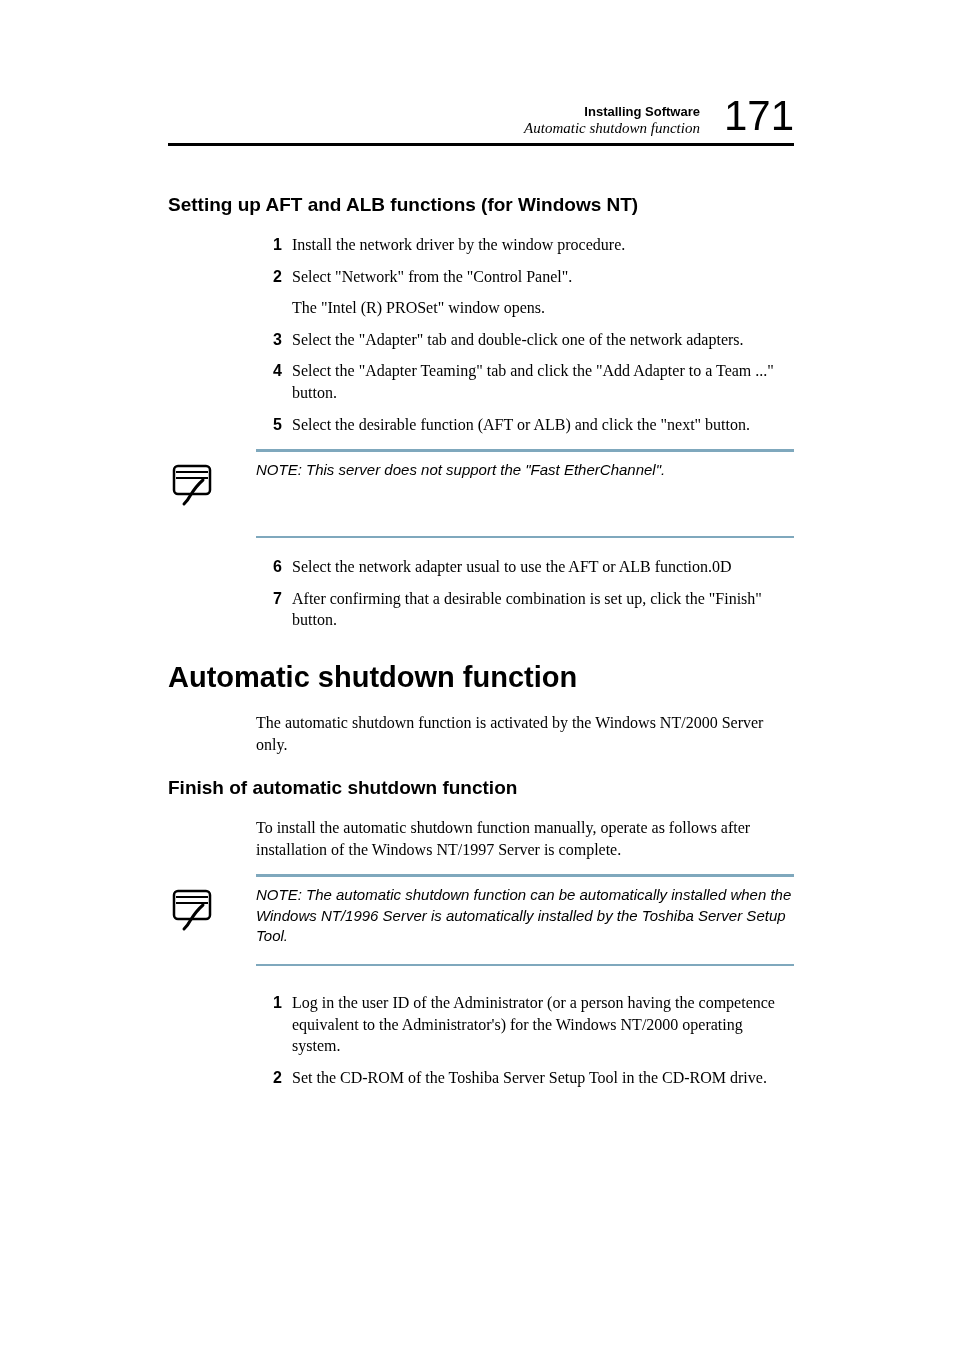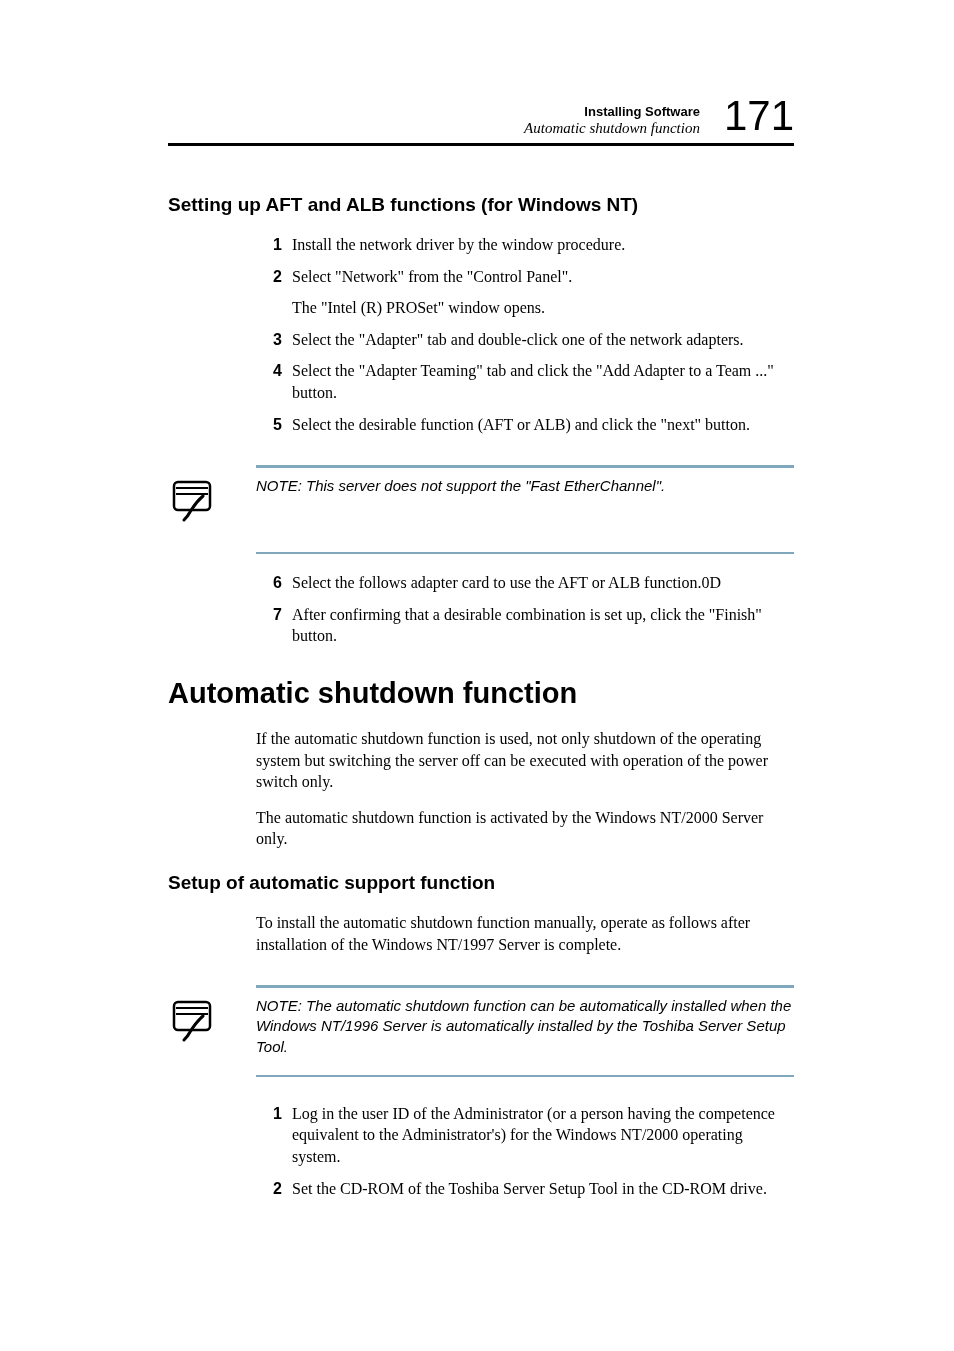--- a/index.html
+++ b/index.html
@@ -76,21 +76,21 @@
     .ol-text {
       flex: 1;
     }
     .ol-sub {
       margin-left: 124px;
       margin-bottom: 10px;
       font-size: 16px;
       line-height: 1.35;
     }
     .note-block {
-      margin-top: 30px;
+      margin-top: 14px;
       margin-bottom: 18px;
       margin-left: 88px;
     }
     .note-rule-thick {
       height: 3px;
       background: #7fa8bd;
       margin-bottom: 8px;
     }
     .note-rule-thin {
       height: 2px;
@@ -182,33 +182,32 @@
         </svg>
       </div>
       <div class="note-text">NOTE: This server does not support the "Fast EtherChannel".</div>
     </div>
     <div class="note-rule-thin"></div>
   </div>
 
   <div class="ol-block">
     <div class="ol-item">
       <div class="ol-num">6</div>
-      <div class="ol-text">Select the follows adapter card to use the AFT or ALB function.0D</div>
+      <div class="ol-text">Select the network adapter usual to use the AFT or ALB function.0D</div>
     </div>
     <div class="ol-item">
       <div class="ol-num">7</div>
       <div class="ol-text">After confirming that a desirable combination is set up, click the "Finish" button.</div>
     </div>
   </div>
 
   <div class="section-h1">Automatic shutdown function</div>
-  <div class="body-para">If the automatic shutdown function is used, not only shutdown of the operating system but switching the server off can be executed with operation of the power switch only.</div>
   <div class="body-para">The automatic shutdown function is activated by the Windows NT/2000 Server only.</div>
 
-  <div class="section-h3" style="margin-top:22px;">Setup of automatic support function</div>
+  <div class="section-h3" style="margin-top:22px;">Finish of automatic shutdown function</div>
   <div class="body-para">To install the automatic shutdown function manually, operate as follows after installation of the Windows NT/1997 Server is complete.</div>
 
   <div class="note-block">
     <div class="note-rule-thick"></div>
     <div class="note-content">
       <div class="note-icon">
         <svg viewBox="0 0 56 56" width="56" height="56">
           <rect x="6" y="8" width="36" height="28" rx="4" fill="none" stroke="#000" stroke-width="2.5"></rect>
           <path d="M 8 14 L 40 14" stroke="#000" stroke-width="2"></path>
           <path d="M 8 20 L 40 20" stroke="#000" stroke-width="2"></path>

